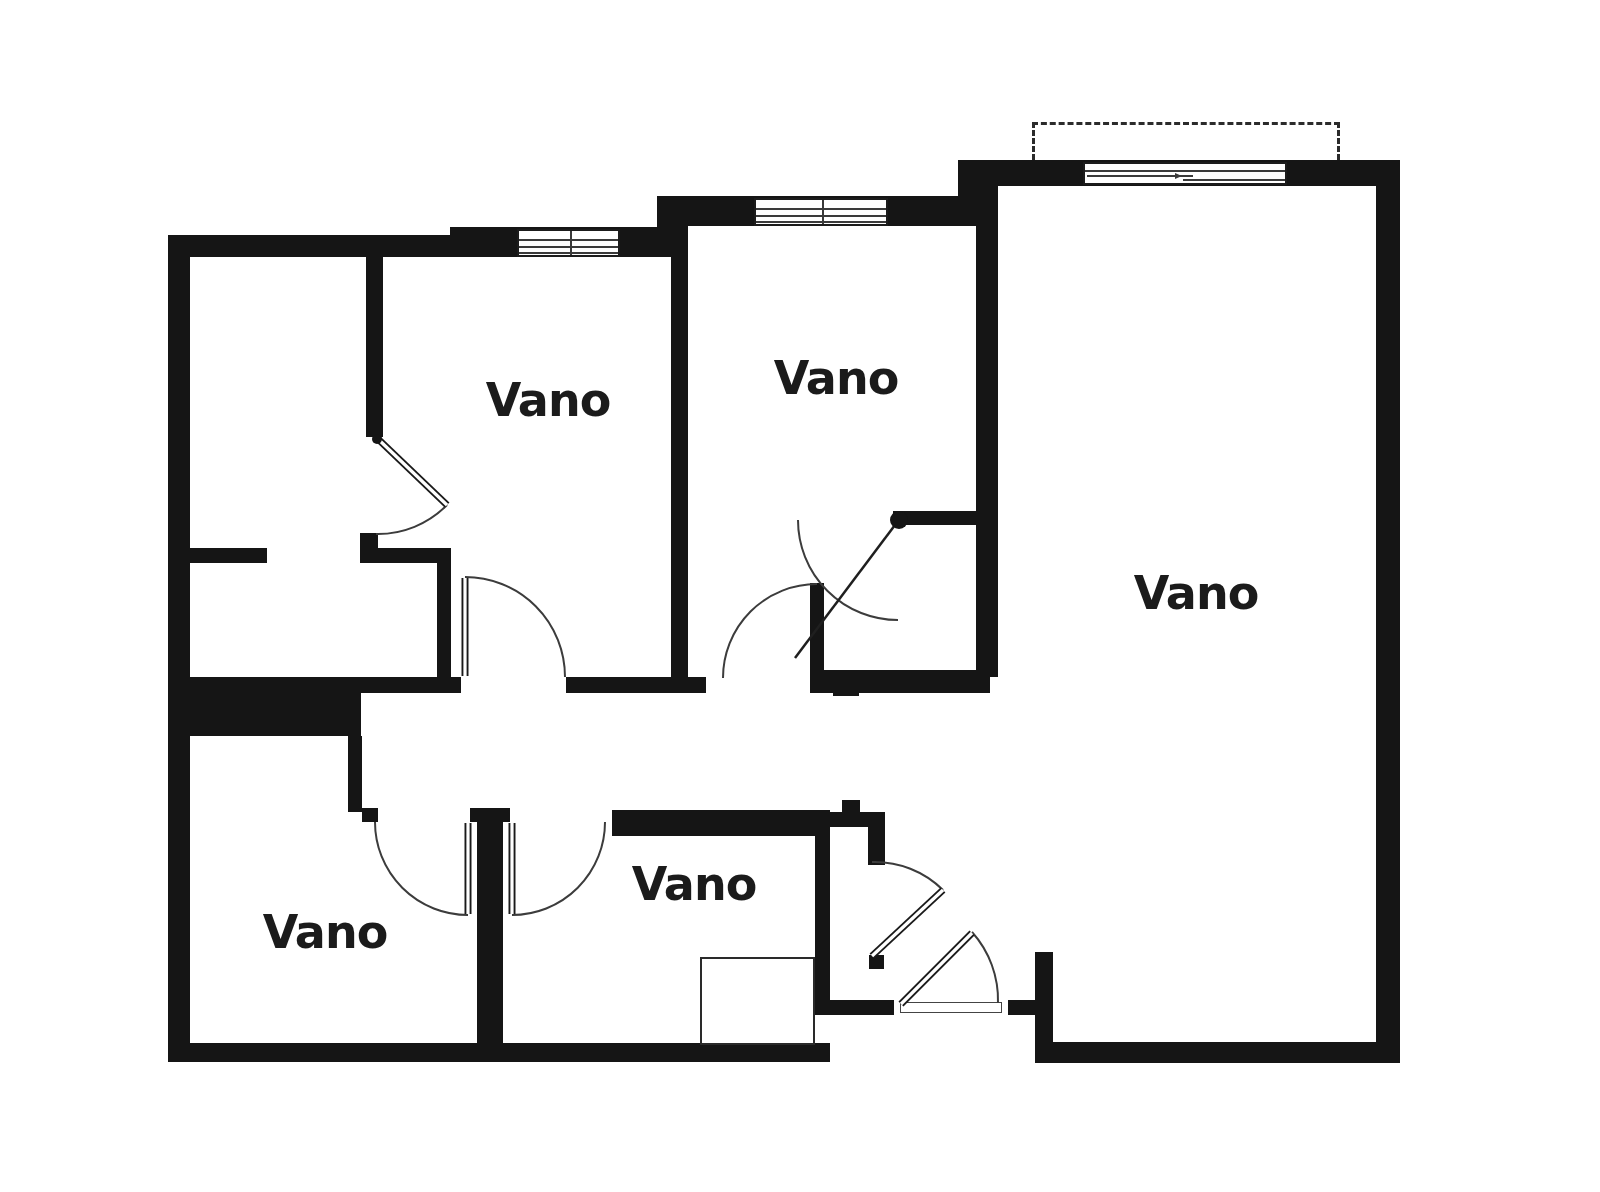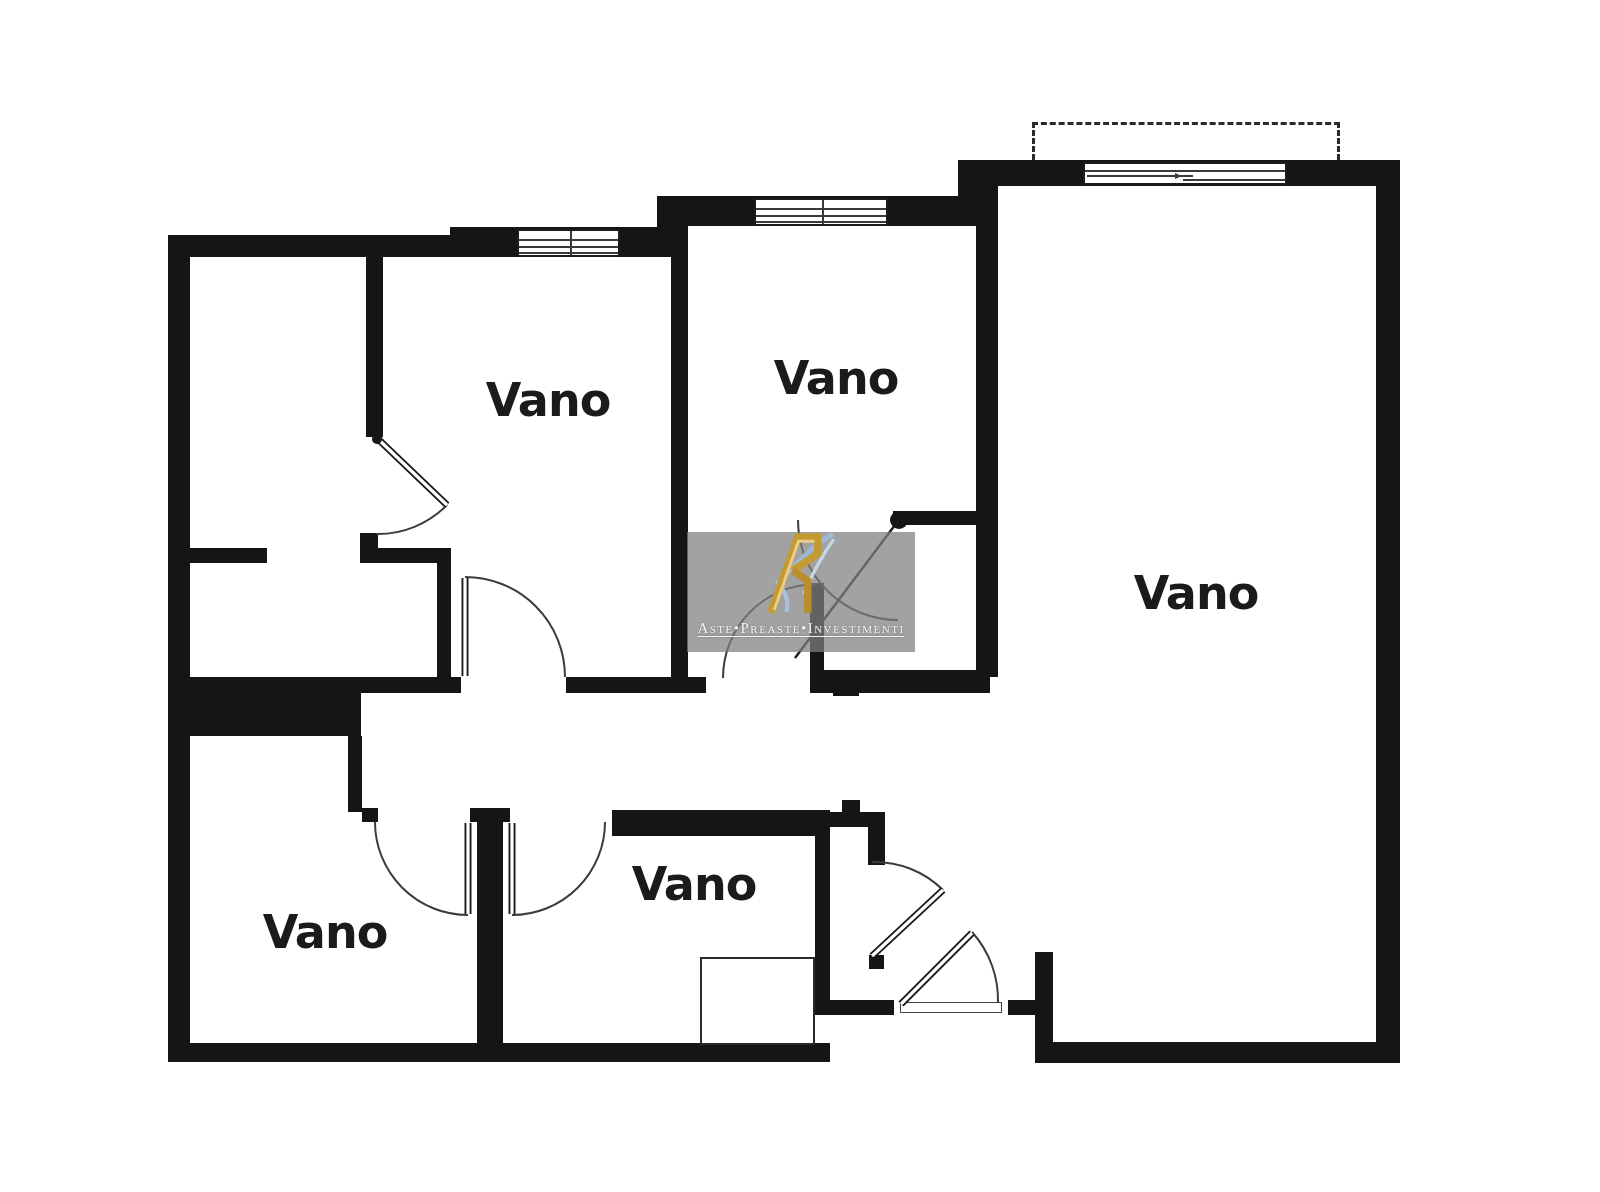--- a/index.html
+++ b/index.html
@@ -112,26 +112,13 @@
       <circle cx="899" cy="520" r="9" fill="#151515"></circle>
     </svg>
   <div id="labels-layer">
       <div class="room-label" style="left: 548px; top: 400px; font-size: 46px;">Vano</div>
       <div class="room-label" style="left: 836px; top: 378px; font-size: 46px;">Vano</div>
       <div class="room-label" style="left: 1196px; top: 593px; font-size: 46px;">Vano</div>
       <div class="room-label" style="left: 325px; top: 932px; font-size: 46px;">Vano</div>
       <div class="room-label" style="left: 694px; top: 884px; font-size: 46px;">Vano</div>
     </div>
 
-  <div id="watermark" style="left: 687px; top: 532px; width: 228px; height: 120px; background: rgba(127, 127, 127, 0.73);">
-    <div class="logo-box">
-      <svg id="logo-svg" width="88" height="84" viewBox="0 0 100 100" xmlns="http://www.w3.org/2000/svg">
-        <path d="M86,4 C66,14 50,34 30,52" fill="none" stroke="#9db9d4" stroke-width="6" stroke-linecap="round"></path>
-        <path d="M88,10 C74,30 60,58 54,72" fill="none" stroke="#c6d7e6" stroke-width="4" stroke-linecap="round"></path>
-        <path d="M22,60 C30,70 36,80 33,93" fill="none" stroke="#a9c2da" stroke-width="5" stroke-linecap="round"></path>
-        <path d="M14,96 L46,6 L70,6 L70,26 L40,46" fill="none" stroke="#c49a33" stroke-width="9" stroke-linejoin="miter"></path>
-        <path d="M40,46 L58,58 L58,96" fill="none" stroke="#b98f2e" stroke-width="9"></path>
-        <path d="M18,93 L47,11 L66,11" fill="none" stroke="#e9cf8a" stroke-width="3.5"></path>
-      </svg>
-    </div>
-    <div id="wm-text" style="font-size: 15px; letter-spacing: 1.5px; color: rgb(242, 242, 242);">Aste•Preaste•Investimenti</div>
-  </div>
 </div>
 
 </body></html>

